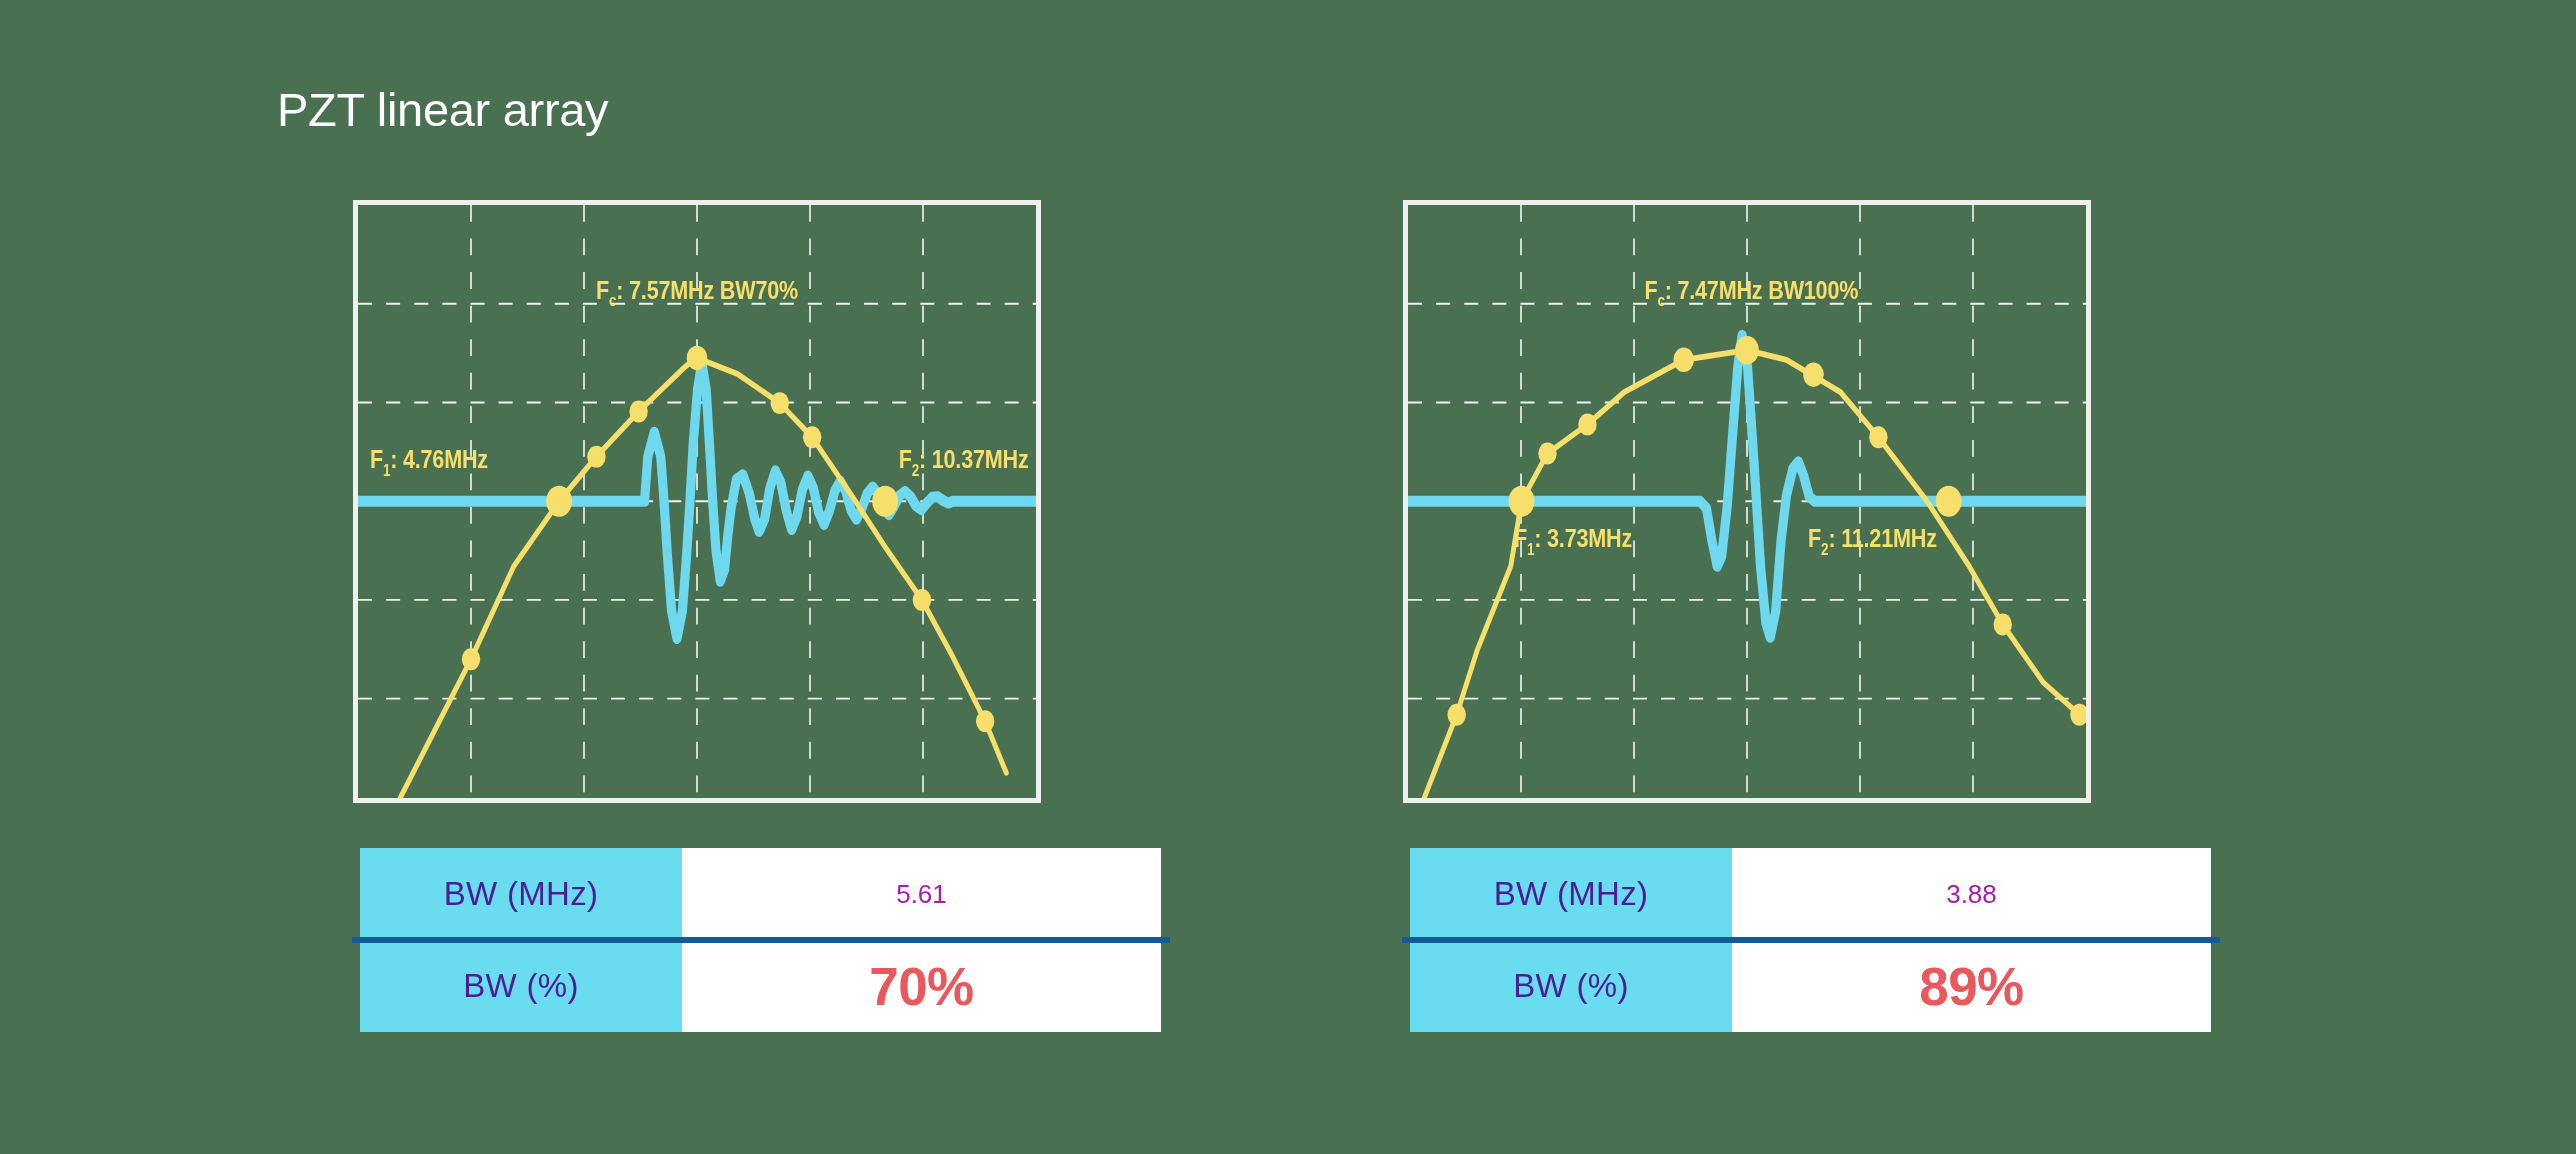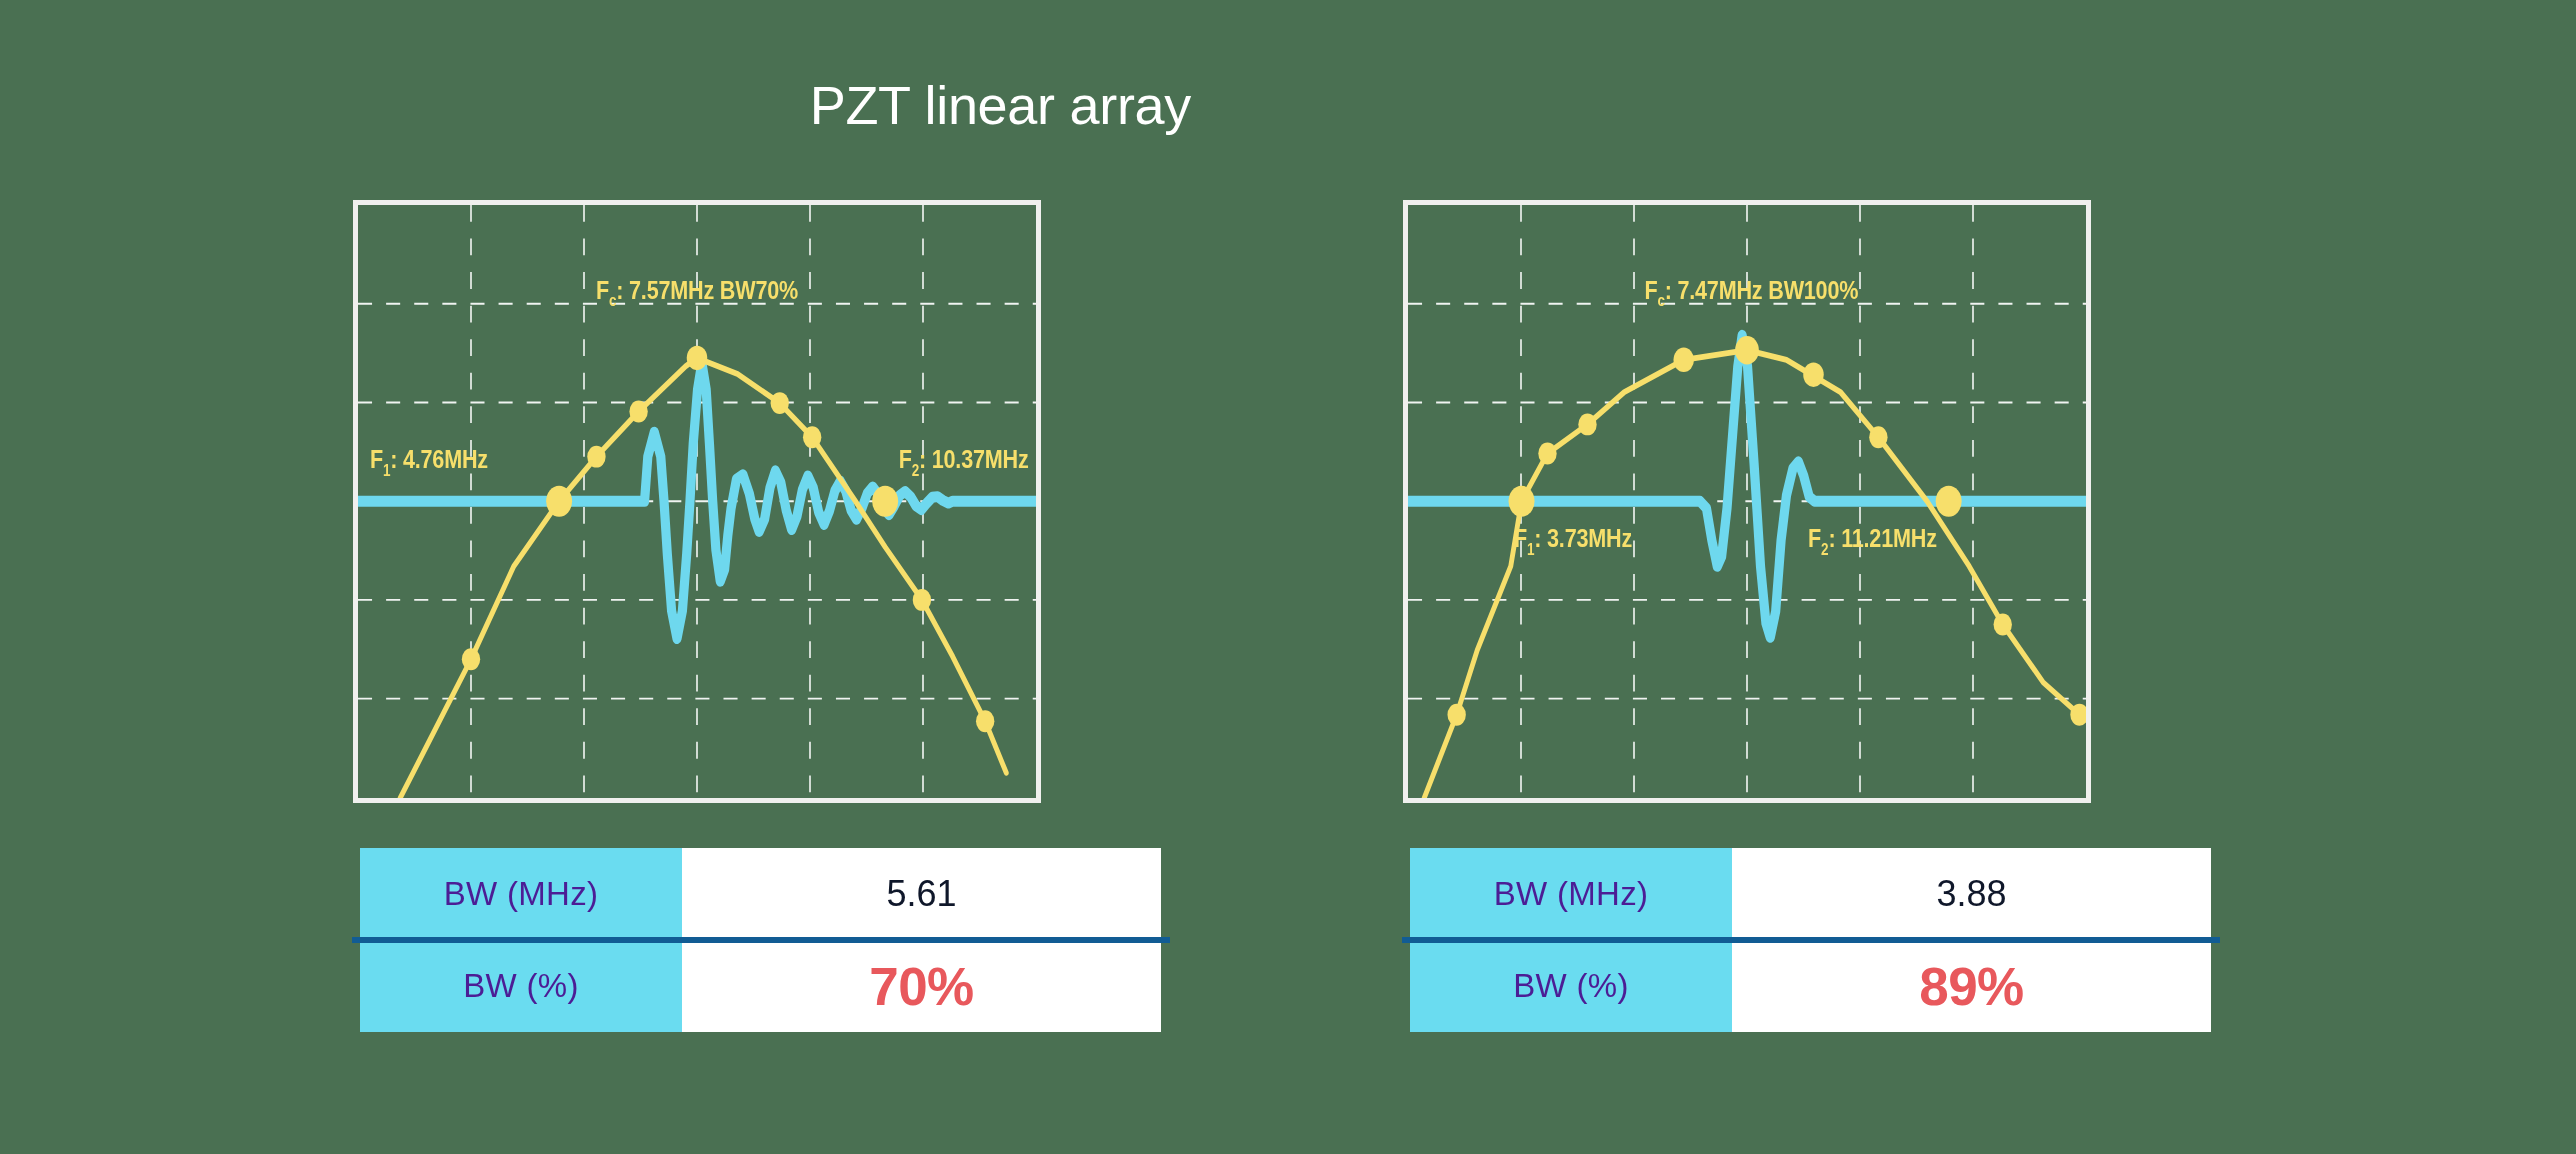--- a/index.html
+++ b/index.html
@@ -11,24 +11,24 @@
     overflow:hidden;
     position:relative;
   }
   .stage{position:absolute;left:0;top:0;width:2576px;height:1154px;}
 
   .panel{position:absolute;top:0;width:966px;height:1154px;}
   .panel-left{left:277px;}
   .panel-right{left:1327px;}
 
   .panel-title{
-    position:absolute;top:78px;left:0;width:914px;
-    text-align:right;
+    position:absolute;top:86px;left:0;width:914px;
+    text-align:left;
     color:#FFFFFF;
-    font-size:54px;
+    font-size:47px;
     font-weight:400;
     letter-spacing:-0.3px;
     white-space:nowrap;
     line-height:1;
   }
 
   .chart-frame{
     position:absolute;
     left:76px;top:200px;
     width:688px;height:603px;
@@ -50,23 +50,23 @@
     width:40.2%;
     background:#6ADCF0;
     color:#4c1d95;
     display:flex;align-items:center;justify-content:center;
     font-size:33px;
     letter-spacing:0.3px;
   }
   .bw-value{
     width:59.8%;
     background:#FFFFFF;
-    color:#0f172a;
+    color:#a21caf;
     display:flex;align-items:center;justify-content:center;
-    font-size:36px;
+    font-size:26px;
   }
   .bw-value.accent{
     color:#E8585C;
     font-weight:700;
     font-size:53px;
     letter-spacing:-0.6px;
   }
   .bw-divider{
     position:absolute;
     left:-8.4px;

